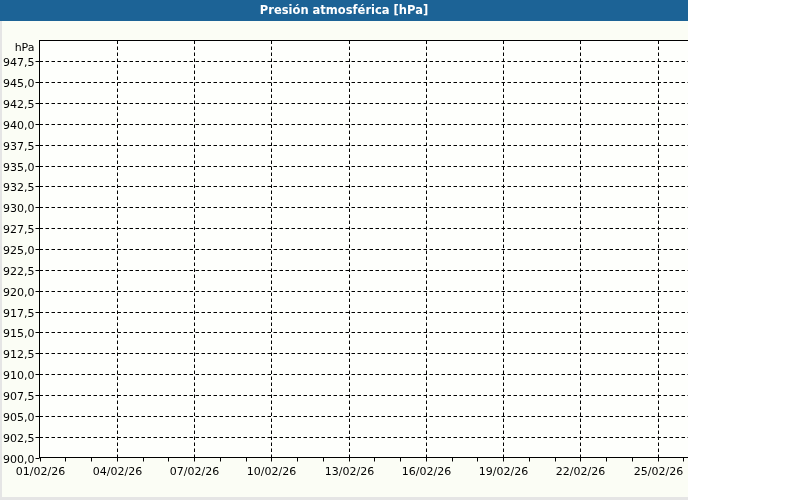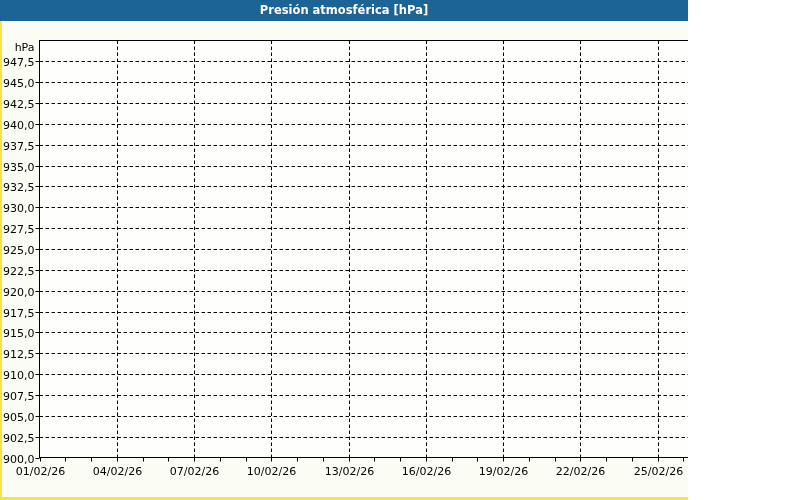--- a/index.html
+++ b/index.html
@@ -5,21 +5,21 @@
   html, body { margin: 0; padding: 0; }
   body {
     width: 800px; height: 500px;
     font-family: "DejaVu Sans", "Liberation Sans", sans-serif;
     background: #ffffff;
   }
   .window {
     position: relative;
     width: 688px; height: 500px;
     box-sizing: border-box;
-    background: #fde047; 
+    background: #e5e5e5; 
     overflow: hidden;
   }
   .titlebar {
     position: absolute;
     top: 0; left: 0; right: 0;
     height: 21px;
     line-height: 21px;
     text-align: center;
     color: #ffffff;
     font-size: 11.5px;

